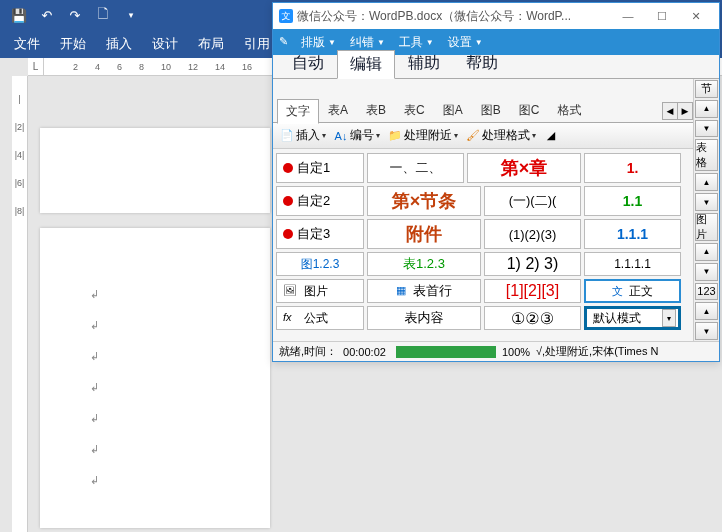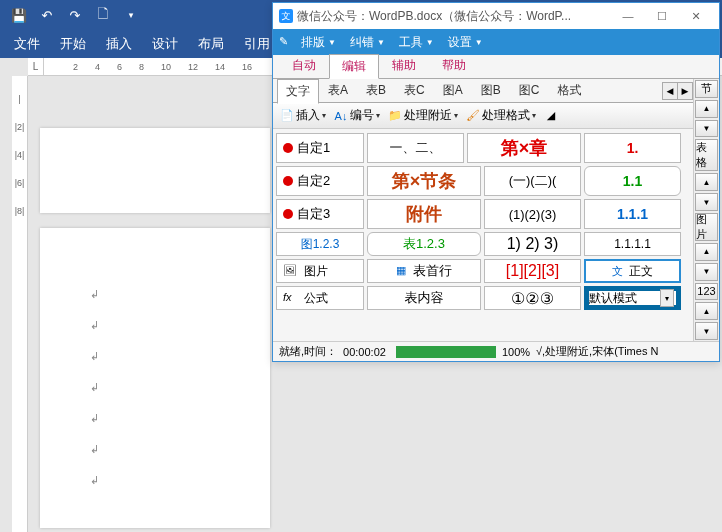--- a/index.html
+++ b/index.html
@@ -26,27 +26,27 @@
 .plugin-title { height: 26px; background: #fff; display: flex; align-items: center; padding: 0 6px; font-size: 12px; color: #555; gap: 4px; }
 .plugin-title .app-icon { width: 14px; height: 14px; background: #1e90ff; color: #fff; font-size: 9px; display: flex; align-items: center; justify-content: center; border-radius: 2px; }
 .plugin-title .win-controls { margin-left: auto; display: flex; gap: 0; }
 .plugin-title .win-btn { width: 34px; height: 22px; display: flex; align-items: center; justify-content: center; color: #666; font-size: 11px; }
 .plugin-menu { height: 26px; background: #2a8dd4; display: flex; align-items: center; padding: 0 6px; gap: 2px; }
 .plugin-menu .m-item { color: #fff; font-size: 12px; padding: 3px 6px; display: flex; align-items: center; gap: 3px; }
 .plugin-menu .m-item .drop { font-size: 8px; }
 .plugin-menu .edit-icon { width: 14px; height: 14px; font-size: 11px; color: #fff; }
 
 .plugin-tabs1 { height: 24px; background: #f5f5f5; display: flex; border-bottom: 1px solid #aaa; padding-left: 6px; align-items: flex-end; }
-.plugin-tabs1 .t { padding: 3px 12px; font-size: 12px; color: #be185d; border: 1px solid transparent; cursor: pointer; }
+.plugin-tabs1 .t { padding: 3px 12px; font-size: 16px; color: #0f172a; border: 1px solid transparent; cursor: pointer; }
 .plugin-tabs1 .t.active { background: #fff; border: 1px solid #aaa; border-bottom: 1px solid #fff; margin-bottom: -1px; }
 
 .plugin-body { flex: 1; display: flex; background: #f5f5f5; min-height: 0; }
 .plugin-main { flex: 1; display: flex; flex-direction: column; min-width: 0; }
 
-.plugin-tabs2 { height: 24px; display: flex; align-items: center; border-bottom: 1px solid #aaa; background: #f5f5f5; padding-left: 4px; position: relative; }
+.plugin-tabs2 { height: 24px; display: flex; align-items: center; border-bottom: 1px solid #aaa; background: #f5f5f5; padding-left: 4px; position: relative; margin-top: 20px; }
 .plugin-tabs2 .t { padding: 3px 8px; font-size: 12px; color: #333; border: 1px solid transparent; cursor: pointer; }
 .plugin-tabs2 .t.active { background: #fff; border: 1px solid #aaa; border-bottom: 1px solid #fff; margin-bottom: -1px; }
 .plugin-tabs2 .nav { display: flex; margin-left: auto; }
 .plugin-tabs2 .nav .nb { width: 16px; height: 18px; border: 1px solid #aaa; background: #eee; font-size: 9px; display: flex; align-items: center; justify-content: center; margin-left: -1px; }
 
 .toolbar2 { height: 26px; background: linear-gradient(#fdfdfd,#e8e8e8); border-bottom: 1px solid #ccc; display: flex; align-items: center; font-size: 12px; gap: 2px; padding: 0 4px; }
 .toolbar2 .tb { display: flex; align-items: center; gap: 2px; padding: 0 3px; }
 .toolbar2 .drop { font-size: 8px; color: #333; }
 .toolbar2 .mini-icon { width: 14px; height: 14px; display: inline-flex; align-items: center; justify-content: center; font-size: 11px; }
 
@@ -59,32 +59,32 @@
 .cell.mid { width: 97px; font-size: 13px; }
 .cell.right { width: 97px; font-size: 14px; font-weight: bold; }
 .cell.selected { border: 2px solid #2a8dd4; }
 .cell .cell-icon { width: 14px; height: 14px; margin-right: 3px; font-size: 11px; }
 
 .row-compact .cell { height: 24px; font-size: 16px; }
 .row-compact .cell.lbl { font-size: 12px; }
 .row-compact .cell.big { font-size: 13px; font-weight: normal; }
 .row-compact .cell.right { font-size: 12px; font-weight: normal; }
 
-.combo { height: 24px; width: 97px; border: 5px solid #0369a1; background: #fff; display: flex; align-items: center; font-size: 12px; position: relative; }
+.combo { height: 24px; width: 97px; border: 3px solid #0369a1; background: #fff; display: flex; align-items: center; font-size: 12px; padding-left: 6px; position: relative; }
 .combo .cd { position: absolute; right: 2px; width: 14px; height: 18px; border: 1px solid #aaa; background: #eee; font-size: 8px; display: flex; align-items: center; justify-content: center; }
 
 .sidebar { width: 26px; background: #eee; border-left: 1px solid #ccc; display: flex; flex-direction: column; }
 .sidebar .sb { height: 20px; border: 1px solid #aaa; background: linear-gradient(#fdfdfd,#e5e5e5); margin:1px; font-size: 11px; display: flex; align-items: center; justify-content: center; }
 .sidebar .sc { font-size: 8px; }
 
 .status { height: 20px; background: #f5f5f5; border-top: 1px solid #ccc; display: flex; align-items: center; font-size: 11px; padding: 0 6px; gap: 6px; }
 .status .prog { width: 100px; height: 12px; background: #ddd; position: relative; margin-left: 4px; }
 .status .prog .fill { position: absolute; left: 0; top: 0; bottom: 0; background: #2ea043; }
 
-.red { color: #d00; } .blue { color: #06c; } .green { color: #090; border-radius: 6px; } .gray { color: #c2410c; } .orange { color: #d70; }
+.red { color: #d00; } .blue { color: #06c; } .green { color: #090; } .gray { color: #c2410c; } .orange { color: #d70; }
 </style>
 </head>
 <body>
 
 <div class="word-bg">
   <div class="word-qat">
     <span class="icon">💾</span>
     <span class="icon">↶</span>
     <span class="icon">↷</span>
     <span class="icon">🗋</span>

